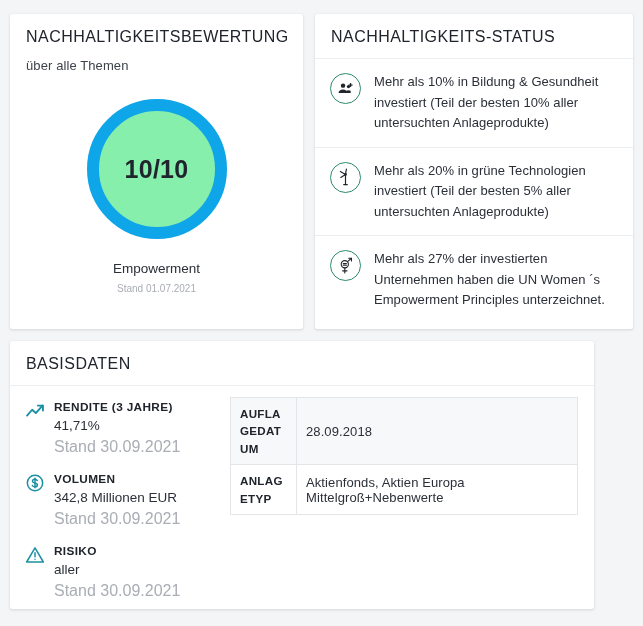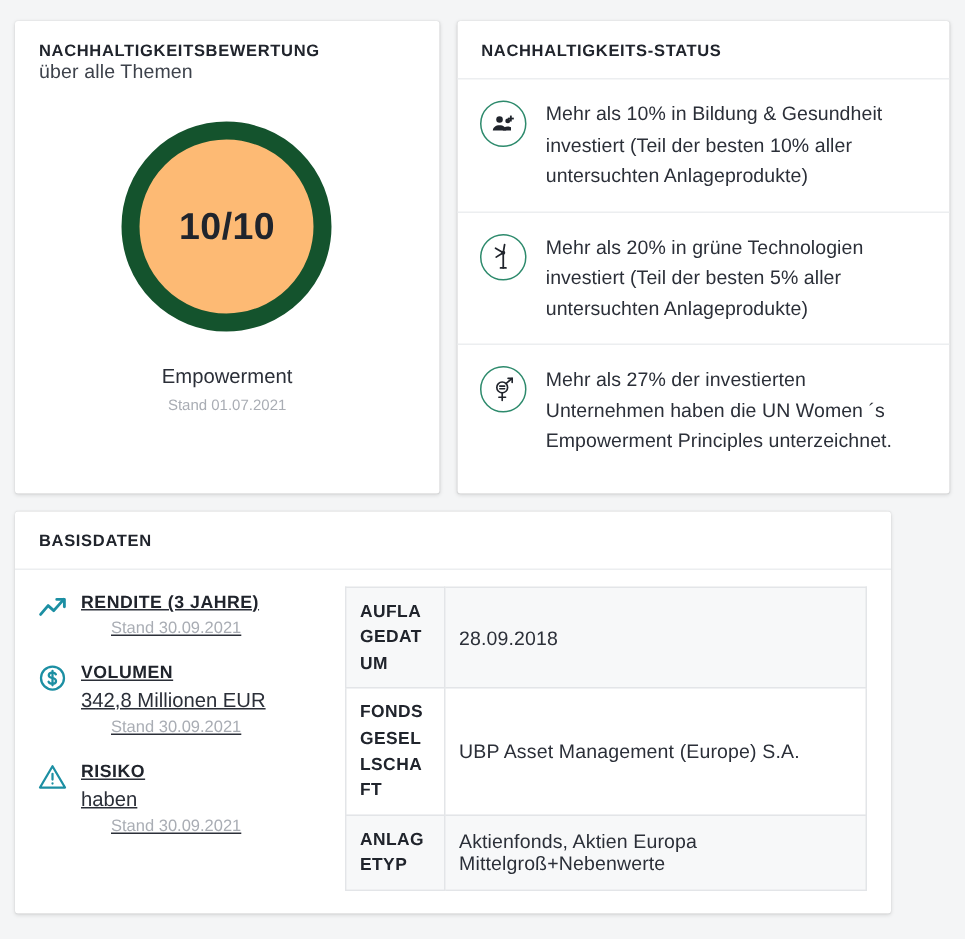--- a/index.html
+++ b/index.html
@@ -18,46 +18,46 @@
   .card {
     background: #ffffff;
     border-radius: 2px;
     box-shadow: 0 1px 3px rgba(0,0,0,0.13), 0 0 1px rgba(0,0,0,0.10);
   }
   .card-head {
     padding: 14px 16px 12px 16px;
     border-bottom: 1px solid #eceef0;
   }
   .card-title {
-    font-size: 11px;
-    font-weight: bold;
+    font-size: 16px;
+    font-weight: normal;
     letter-spacing: 0.45px;
     color: #20242c;
     text-transform: uppercase;
   }
   .card-sub {
     font-size: 13px;
     color: #3d424b;
-    margin-top: 0;
+    margin-top: 12px;
     letter-spacing: 0.1px;
   }
   .head-noborder { border-bottom: none; }
 
   
   #rating-card { width: 293px; height: 315px; }
   .donut-wrap {
     display: flex; flex-direction: column; align-items: center;
     padding-top: 14px;
   }
   .donut {
     width: 140px; height: 140px;
     border-radius: 50%;
-    border: 12px solid #14532d;
+    border: 12px solid #0ea5e9;
     display: flex; align-items: center; justify-content: center;
-    background: #fdba74;
+    background: #86efac;
   }
   .donut-value { font-size: 25px; font-weight: bold; color: #20242c; letter-spacing: .3px; }
   .donut-label { margin-top: 22px; font-size: 13.5px; color: #2b2f38; }
   .donut-date { margin-top: 7px; font-size: 10px; color: #a9adb4; }
 
   
   #status-card { width: 340px; height: 315px; }
   .status-list { }
   .status-item {
     display: flex; gap: 13px;
@@ -79,30 +79,30 @@
     font-size: 13px;
     line-height: 1.58;
     color: #2b2f38;
     letter-spacing: .05px;
   }
 
   
   #basics-card { width: 584px; margin-top: 12px; height: 268px; }
   .basics-body { display: flex; }
   .basics-left { width: 210px; padding: 14px 10px 10px 15px; }
-  .kpi { margin-bottom: 16px; display: flex; gap: 9px; align-items: flex-start; text-decoration: underline; }
+  .kpi { margin-bottom: 16px; display: flex; gap: 9px; align-items: flex-start; }
   .kpi:last-child { margin-bottom: 0; }
   .kpi-icon { flex: 0 0 auto; width: 20px; height: 20px; margin-top: 1px; }
   .kpi-icon svg { display: block; }
   .kpi-name {
     font-size: 11.8px; font-weight: bold; letter-spacing: .35px;
     color: #20242c; text-transform: uppercase;
   }
   .kpi-value { font-size: 13.5px; color: #2b2f38; margin-top: 4px; }
-  .kpi-date { font-size: 11px; color: #a9adb4; margin-top: 5px; margin-left: 20px; }
+  .kpi-date { font-size: 16px; color: #a9adb4; margin-top: 5px; }
 
   .basics-right { flex: 1; padding: 11px 16px 10px 10px; }
   table.detail {
     width: 100%;
     border-collapse: collapse;
     table-layout: fixed;
   }
   table.detail td {
     border: 1px solid #e3e5e8;
     padding: 7px 9px;
@@ -210,20 +210,21 @@
 
         <div class="kpi">
           <span class="kpi-icon">
             <svg width="20" height="20" viewBox="0 0 24 24" fill="none" stroke="#1c8fa3" stroke-width="2.3" stroke-linecap="round" stroke-linejoin="round">
               <path d="M2.5 17.5 L8.5 10.5 L13 14.5 L21 5.5"></path>
               <path d="M15.4 5.5H21.5V11.4"></path>
             </svg>
           </span>
           <span>
             <span class="kpi-name" style="display:block">RENDITE (3 JAHRE)</span>
+            <span class="kpi-value" style="display:block">41,71%</span>
             <span class="kpi-date" style="display:block">Stand 30.09.2021</span>
           </span>
         </div>
 
         <div class="kpi">
           <span class="kpi-icon">
             <svg width="20" height="20" viewBox="0 0 24 24" fill="none" stroke="#1c8fa3" stroke-width="1.8" stroke-linecap="round" stroke-linejoin="round">
               <circle cx="12" cy="12" r="9.2"></circle>
               <path d="M12 6.2v11.6"></path>
               <path d="M14.7 9.1c-.5-.95-1.6-1.5-2.85-1.5-1.6 0-2.85.85-2.85 2.15 0 1.25 1.05 1.85 2.85 2.25 1.9.4 3 1.05 3 2.35 0 1.35-1.3 2.2-3 2.2-1.35 0-2.55-.6-3-1.6"></path>
@@ -239,39 +240,35 @@
         <div class="kpi">
           <span class="kpi-icon">
             <svg width="20" height="20" viewBox="0 0 24 24" fill="none" stroke="#1c8fa3" stroke-width="1.8" stroke-linecap="round" stroke-linejoin="round">
               <path d="M12 3.4 L22 20.4 H2 Z"></path>
               <path d="M12 9.4v4.6"></path>
               <path d="M12 17.1v.1"></path>
             </svg>
           </span>
           <span>
             <span class="kpi-name" style="display:block">RISIKO</span>
-            <span class="kpi-value" style="display:block">haben</span>
+            <span class="kpi-value" style="display:block">aller</span>
             <span class="kpi-date" style="display:block">Stand 30.09.2021</span>
           </span>
         </div>
 
       </div>
 
       <div class="basics-right">
         <table class="detail">
           <tbody>
             <tr>
               <td class="k">AUFLAGEDATUM</td>
               <td class="v">28.09.2018</td>
             </tr>
             <tr>
-              <td class="k">FONDSGESELLSCHAFT</td>
-              <td class="v">UBP Asset Management (Europe) S.A.</td>
-            </tr>
-            <tr>
               <td class="k">ANLAGETYP</td>
               <td class="v">Aktienfonds, Aktien Europa Mittelgroß+Nebenwerte</td>
             </tr>
           </tbody>
         </table>
       </div>
 
     </div>
   </div>
 

